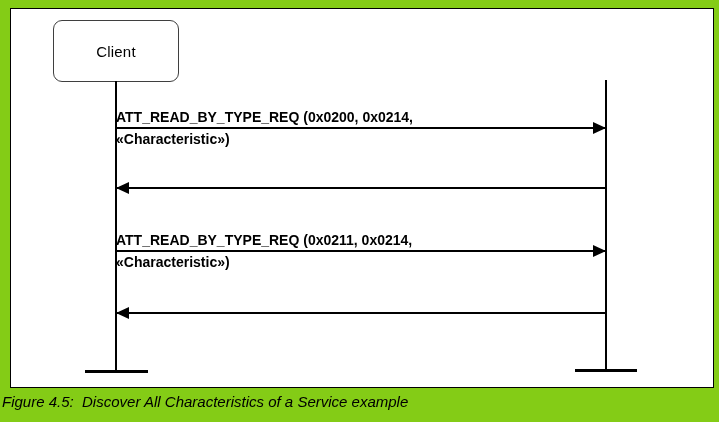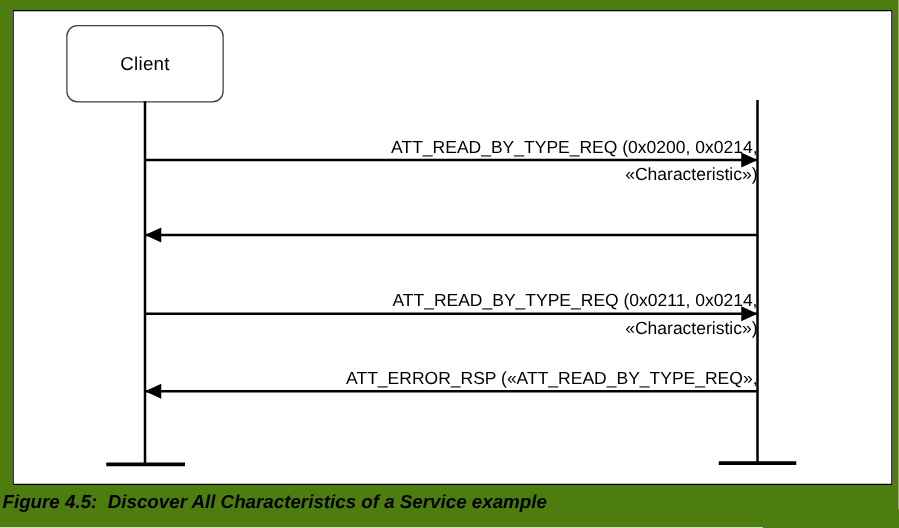--- a/index.html
+++ b/index.html
@@ -6,21 +6,21 @@
     margin: 0;
     padding: 0;
     background: #ffffff;
     font-family: "Liberation Sans", sans-serif;
     color: #000000;
   }
   .stage {
     position: relative;
     width: 719px;
     height: 422px;
-    background: #4d7c0f;
+    background: #84cc16;
     overflow: hidden;
   }
   .frame {
     position: absolute;
     left: 10px;
     top: 8px;
     width: 702px;
     height: 378px;
     border: 1px solid #000000;
     background: #ffffff;
@@ -51,24 +51,25 @@
     position: absolute;
     height: 3px;
     background: #000000;
   }
   .endbar.client { left: 85px; top: 370px; width: 63px; }
   .endbar.server { left: 575px; top: 369px; width: 62px; }
   .msg-line {
     position: absolute;
     left: 116px;
     width: 490px;
-    text-align: right;
+    text-align: left;
     font-size: 14px;
     line-height: 17px;
     white-space: nowrap;
+    font-weight: bold;
   }
   .arrow {
     position: absolute;
     left: 116px;
     width: 490px;
     height: 2px;
     background: #000000;
   }
   .arrow .head {
     position: absolute;
@@ -80,21 +81,20 @@
   }
   .arrow.right .head { right: 0; border-left: 13px solid #000000; }
   .arrow.left  .head { left: 0;  border-right: 13px solid #000000; }
   .caption {
     position: absolute;
     left: 2px;
     top: 393px;
     font-size: 15px;
     font-style: italic;
     white-space: pre;
-    font-weight: bold;
   }
 </style>
 </head>
 <body>
 
 <div class="stage">
 
   <div class="frame"></div>
 
   <div class="actor client">
@@ -116,20 +116,19 @@
   <div class="arrow left" style="top:187px">
     <span class="head"></span>
   </div>
 
   <div class="msg-line" style="top:232px">ATT_READ_BY_TYPE_REQ (0x0211, 0x0214,</div>
   <div class="arrow right" style="top:250px">
     <span class="head"></span>
   </div>
   <div class="msg-line" style="top:254px">«Characteristic»)</div>
 
-  <div class="msg-line" style="top:294px">ATT_ERROR_RSP («ATT_READ_BY_TYPE_REQ»,</div>
   <div class="arrow left" style="top:312px">
     <span class="head"></span>
   </div>
 
   <div class="caption">Figure 4.5:  Discover All Characteristics of a Service example</div>
 
 </div>
 
 </body></html>

